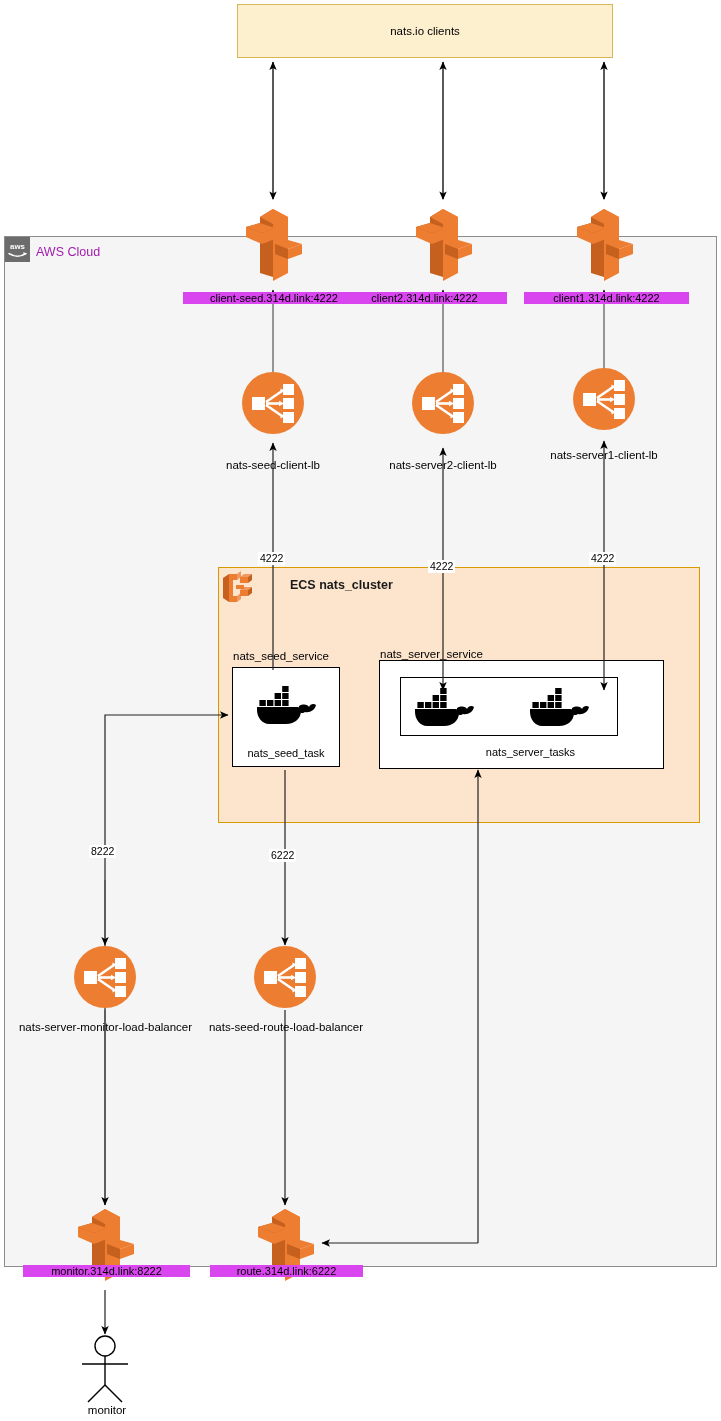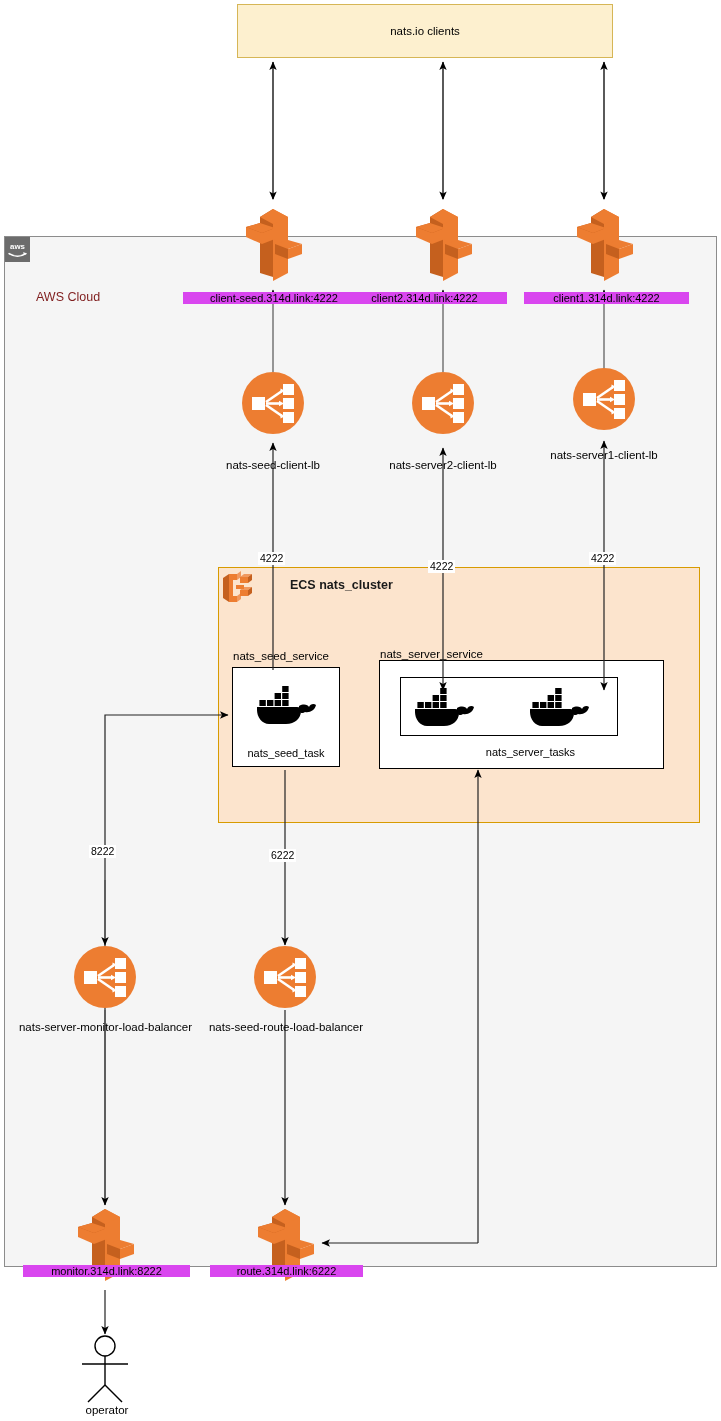--- a/index.html
+++ b/index.html
@@ -38,21 +38,21 @@
     border: 1px solid #8c8c8c;
     box-sizing: border-box;
   }
   #aws-badge {
     left: 5px; top: 237px; width: 25px; height: 25px;
     background: #6c6c6c;
     display: flex; align-items: center; justify-content: center;
   }
   #aws-cloud-label {
     left: 36px; top: 245px;
-    font-size: 12.5px; color: #7f1d1d; margin-top: 45px;
+    font-size: 12.5px; color: #a21caf;
   }
 
   #ecs-cluster {
     left: 218px; top: 567px; width: 482px; height: 256px;
     background: #fce4cd;
     border: 1px solid #d79b00;
     box-sizing: border-box;
   }
   #ecs-badge { left: 221px; top: 570px; width: 36px; height: 36px; }
   #ecs-cluster-label {
@@ -425,15 +425,15 @@
   <div class="node-label" style="left:541px; top:449px; width:126px;">nats-server1-client-lb</div>
   <div class="node-label" style="left:12px; top:1021px; width:187px;">nats-server-monitor-load-balancer</div>
   <div class="node-label" style="left:203px; top:1021px; width:166px;">nats-seed-route-load-balancer</div>
 
   <div class="port-label" style="left:258px; top:552px;">4222</div>
   <div class="port-label" style="left:428px; top:560px;">4222</div>
   <div class="port-label" style="left:589px; top:552px;">4222</div>
   <div class="port-label" style="left:89px; top:845px;">8222</div>
   <div class="port-label" style="left:269px; top:849px;">6222</div>
 
-  <div class="abs" id="operator-label">operator</div>
+  <div class="abs" id="operator-label">monitor</div>
 
 </div>
 
 </body></html>

